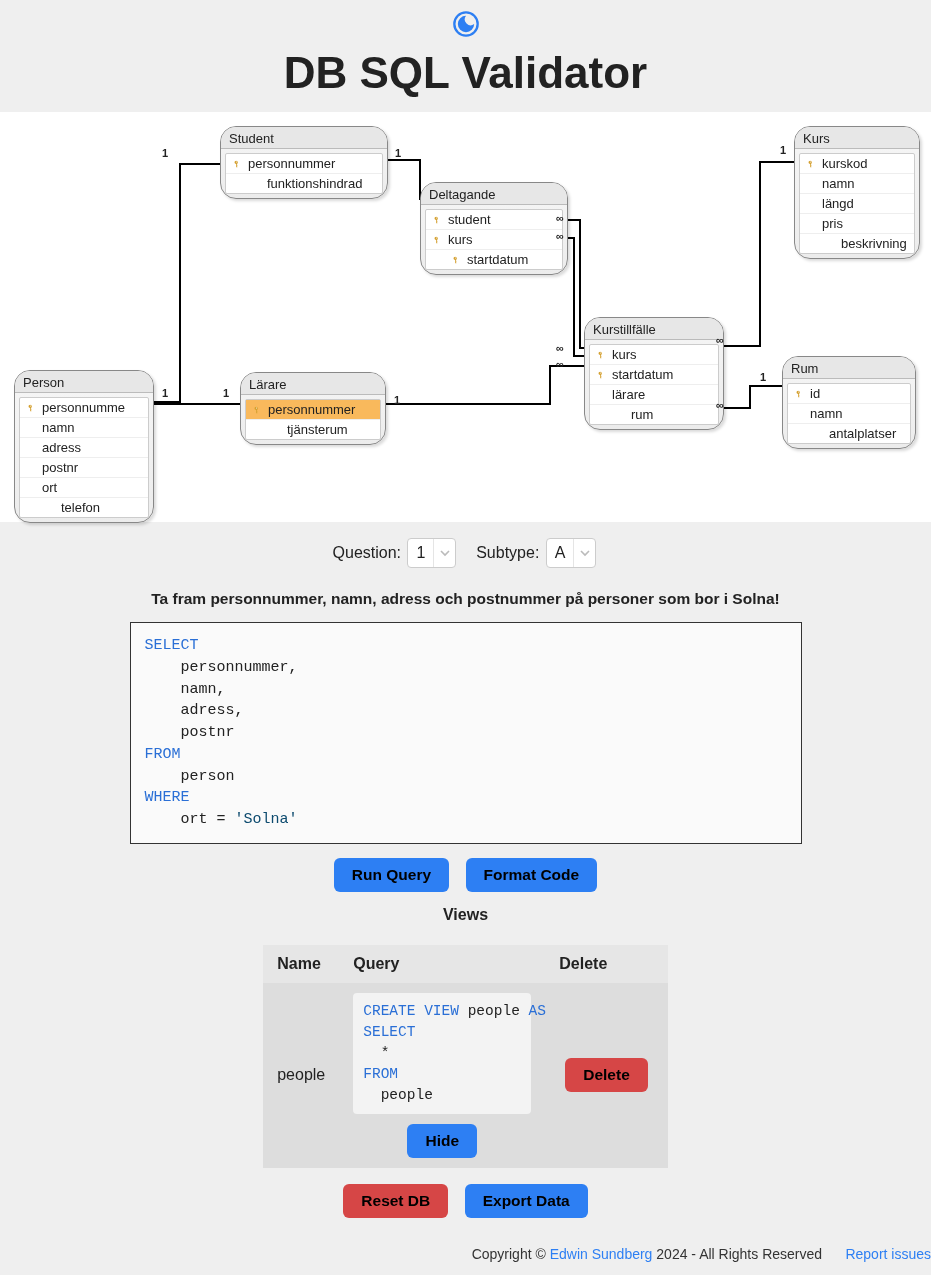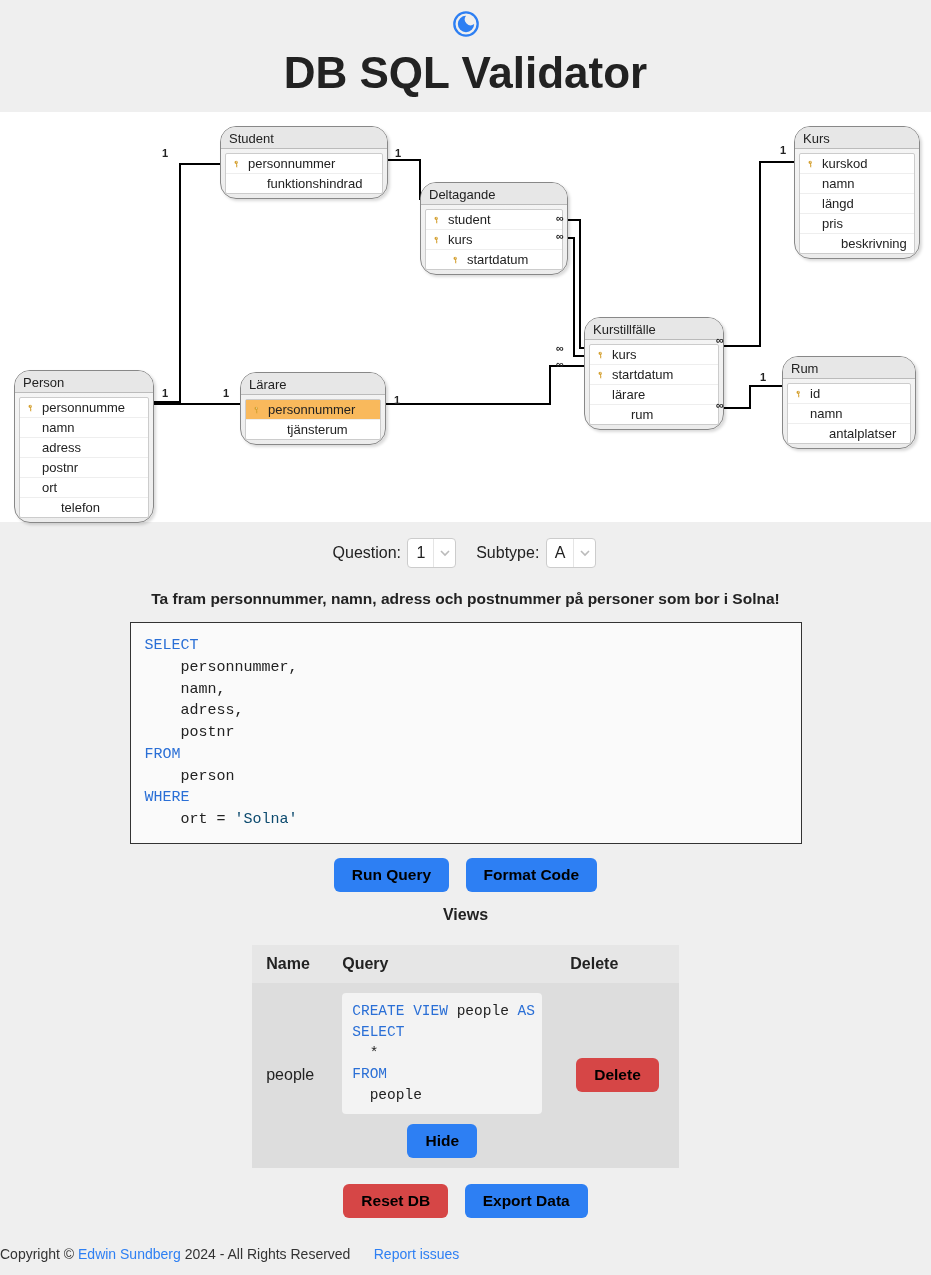--- a/index.html
+++ b/index.html
@@ -96,24 +96,24 @@
     font-size:15.5px; font-weight:700; color:#000000; cursor:pointer; margin:0 6px;
   }
   .btn-blue { background:#2d7ff3; }
   .btn-red { background:#d64646; }
   h2 { text-align:center; font-size:16px; font-weight:700; margin:14px 0 21px; }
   table.views { margin: 0 auto; border-collapse: collapse; background:#e6e6e6; }
   table.views th { text-align:left; padding:10px 14px; font-size:16px; font-weight:700; background:#e6e6e6; }
   table.views td { padding:10px 14px; vertical-align: top; background:#ddd; }
   .vquery {
     background:#f3f3f3; padding:8px 10px; font-family: Consolas,'Courier New',monospace;
-    font-size:14.5px; line-height:1.45; white-space:pre; border-radius:4px; width: 200px;
+    font-size:14.5px; line-height:1.45; white-space:pre; border-radius:4px; width: 178px;
   }
   .hide-wrap { text-align:center; margin-top:10px; }
-  .footer { text-align:left; margin:28px 0 20px; font-size:14px; color:#333; }
+  .footer { text-align:right; margin:28px 0 20px; font-size:14px; color:#333; }
   .footer a { color:#2d7ff3; text-decoration:none; }
 </style>
 </head>
 <body>
 
 <div class="container">
 
   <div class="header">
     <span class="moon-icon">
       <svg viewBox="0 0 24 24">

